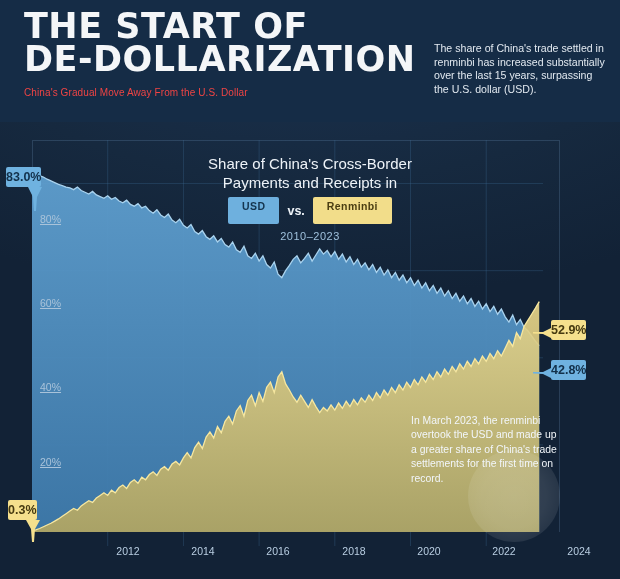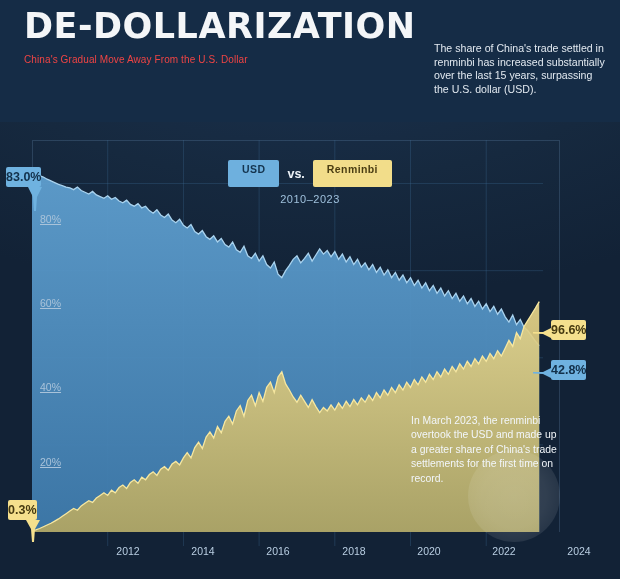--- a/index.html
+++ b/index.html
@@ -180,20 +180,21 @@
     pointer-events: none;
   }
 </style>
 </head>
 <body>
 
 <div id="page">
 
   <div id="header">
     <div id="title-block">
+      <div class="head-line">THE START OF</div>
       <div class="head-line">DE-DOLLARIZATION</div>
       <div id="subtitle">China's Gradual Move Away From the U.S. Dollar</div>
     </div>
     <div id="header-desc">The share of China's trade settled in renminbi has increased substantially over the last 15 years, surpassing the U.S. dollar (USD).</div>
   </div>
 
   <div id="chart-panel"></div>
 
   <div id="chart-svg-wrap">
     <svg id="chart-svg" width="620" height="430" viewBox="0 0 620 430">
@@ -249,39 +250,41 @@
 
   <div class="x-tick-label" style="left:128px; top:545px;">2012</div>
   <div class="x-tick-label" style="left:203px; top:545px;">2014</div>
   <div class="x-tick-label" style="left:278px; top:545px;">2016</div>
   <div class="x-tick-label" style="left:354px; top:545px;">2018</div>
   <div class="x-tick-label" style="left:429px; top:545px;">2020</div>
   <div class="x-tick-label" style="left:504px; top:545px;">2022</div>
   <div class="x-tick-label" style="left:579px; top:545px;">2024</div>
 
   <div id="chart-title">
+    <div class="ct-line">Share of China's Cross-Border</div>
+    <div class="ct-line">Payments and Receipts in</div>
     <div id="legend-row">
       <span class="legend-badge legend-usd">USD</span>
       <span class="legend-vs">vs.</span>
       <span class="legend-badge legend-rmb">Renminbi</span>
     </div>
     <div id="chart-range">2010–2023</div>
   </div>
 
   <div class="callout callout-blue" style="left:6px; top:167px;">83.0%</div>
   <svg class="tail" style="left:28px; top:187px;" width="14" height="24">
     <polygon points="0,0 14,0 9,10 8,24 6,24 5,10" fill="#6fb2e0"></polygon>
   </svg>
 
   <div class="callout callout-gold" style="left:8px; top:500px;">0.3%</div>
   <svg class="tail" style="left:26px; top:520px;" width="14" height="22">
     <polygon points="0,0 14,0 9,9 8,22 6,22 5,9" fill="#f5e08d"></polygon>
   </svg>
 
-  <div class="callout callout-gold" style="left:551px; top:320px;">96.6%</div>
+  <div class="callout callout-gold" style="left:551px; top:320px;">52.9%</div>
   <svg class="tail" style="left:533px; top:327px;" width="20" height="12">
     <polygon points="20,0 20,12 10,7 0,6.5 0,5 10,5" fill="#f5e08d"></polygon>
   </svg>
 
   <div class="callout callout-blue" style="left:551px; top:360px;">42.8%</div>
   <svg class="tail" style="left:533px; top:367px;" width="20" height="12">
     <polygon points="20,0 20,12 10,7 0,6.5 0,5 10,5" fill="#6fb2e0"></polygon>
   </svg>
 
   <div id="annotation">In March 2023, the renminbi overtook the USD and made up a greater share of China's trade settlements for the first time on record.</div>

